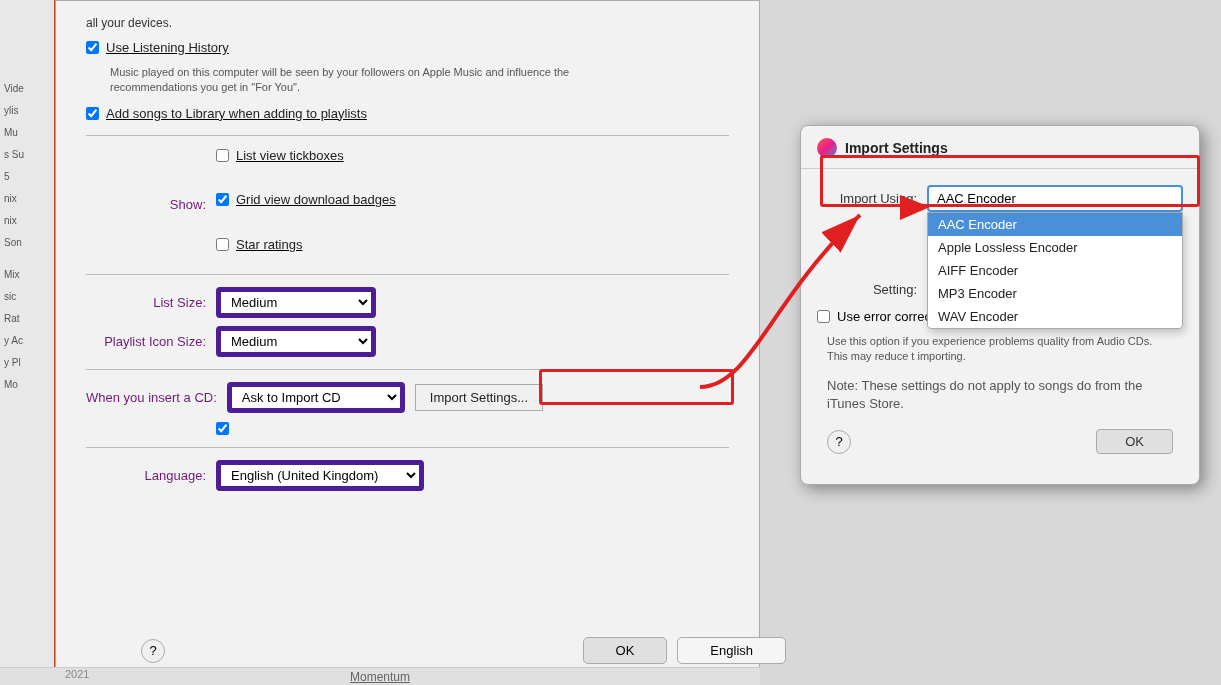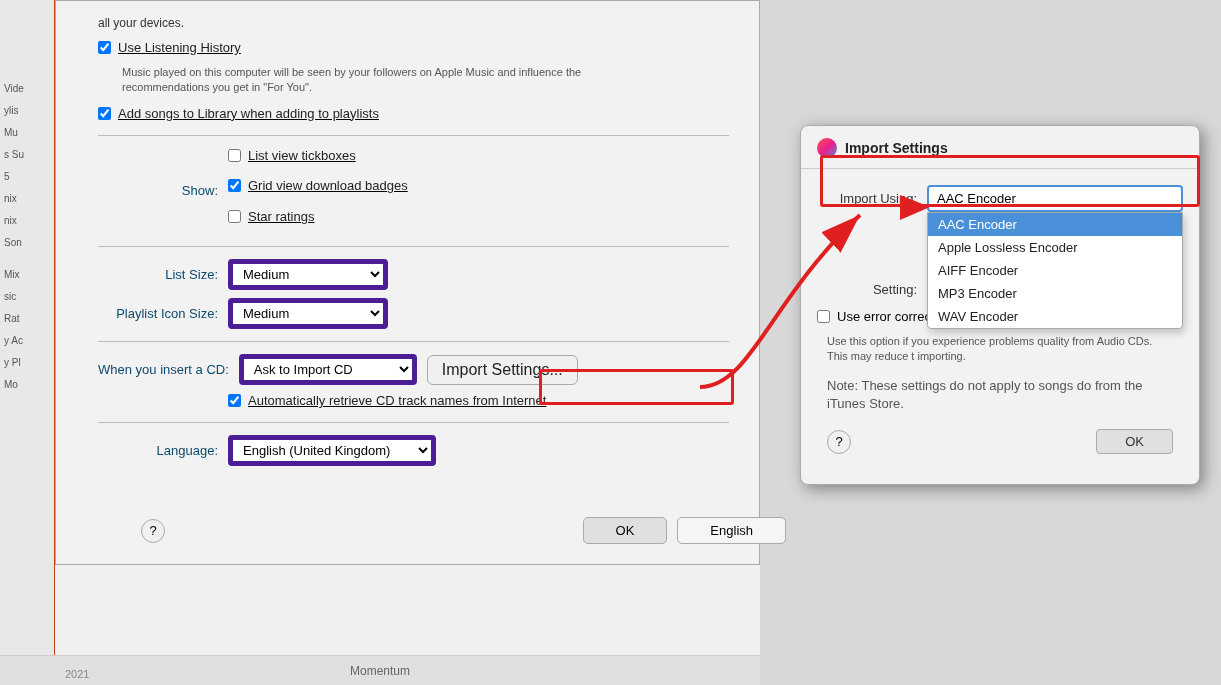--- a/index.html
+++ b/index.html
@@ -42,24 +42,23 @@
       word-break: break-all;
       line-height: 1.2;
     }
 
     
     .prefs-dialog {
       position: absolute;
       top: 0;
       left: 55px;
       width: 705px;
-      height: 565px;
+      height: 685px;
       background: #f2f2f2;
       border: 1px solid #aaa;
-      padding-left: 12px;
     }
 
     .prefs-content {
       padding: 10px 30px 20px 30px;
     }
 
     
     .top-text {
       font-size: 12px;
       color: #333;
@@ -101,21 +100,21 @@
     }
 
     
     .field-row {
       display: flex;
       align-items: center;
       margin-bottom: 8px;
     }
     .field-label {
       font-size: 13px;
-      color: #0c4a6e;
+      color: #701a75;
       text-align: right;
       min-width: 120px;
       margin-right: 10px;
     }
 
     .select-dropdown {
       padding: 2px 24px 2px 6px;
       font-size: 13px;
       border: 5px solid #4c1d95;
       border-radius: 4px;
@@ -331,48 +330,49 @@
       height: 685px;
       background: #d8d8d8;
     }
 
     
     .bottom-bar {
       position: absolute;
       bottom: 0;
       left: 0;
       width: 760px;
-      height: 30px;
+      height: 18px;
       background: #e0e0e0;
       border-top: 1px solid #ccc;
       display: flex;
       align-items: center;
       justify-content: center;
       font-size: 12px;
       color: #666;
+      text-decoration: underline;
     }
 
     
     .red-arrow-overlay {
       position: absolute;
       top: 0;
       left: 0;
       width: 1221px;
       height: 685px;
       pointer-events: none;
       z-index: 150;
     }
 
     
     .import-settings-btn {
       padding: 5px 14px;
       background: #f0f0f0;
       border: 1px solid #aaa;
-      border-radius: 6px;
-      font-size: 16px;
+      border-radius: 0;
+      font-size: 13px;
       cursor: pointer;
       color: #222;
     }
   </style>
 </head>
 <body>
 
 <div class="right-bg">
   
 </div>
@@ -410,21 +410,21 @@
 
     <div class="checkbox-row">
       <input type="checkbox" checked="" style="">
       <label>Add songs to Library when adding to playlists</label>
     </div>
 
     <hr class="divider">
 
     <div class="field-row">
       <span class="field-label">Show:</span>
-      <div style="display:flex; flex-direction:column; gap:6px;">
+      <div style="display:flex; flex-direction:column; gap:20px;">
         <div class="checkbox-row">
           <input type="checkbox" style="">
           <label>List view tickboxes</label>
         </div>
         <div class="checkbox-row">
           <input type="checkbox" checked="" style="">
           <label>Grid view download badges</label>
         </div>
         <div class="checkbox-row">
           <input type="checkbox" style="">
@@ -464,21 +464,20 @@
         <option>Ask to Play CD</option>
         <option>Play CD</option>
         <option>Show CD</option>
         <option>Do nothing</option>
       </select>
       <button class="import-settings-btn">Import Settings...</button>
     </div>
 
     <div class="checkbox-row" style="margin-left:130px; margin-top:6px;">
       <input type="checkbox" checked="" style="">
-      <label>Automatically retrieve CD track names from Internet</label>
     </div>
 
     <hr class="divider">
 
     <div class="field-row">
       <span class="field-label">Language:</span>
       <select class="select-dropdown">
         <option>English (United Kingdom)</option>
         <option>English (United States)</option>
       </select>

